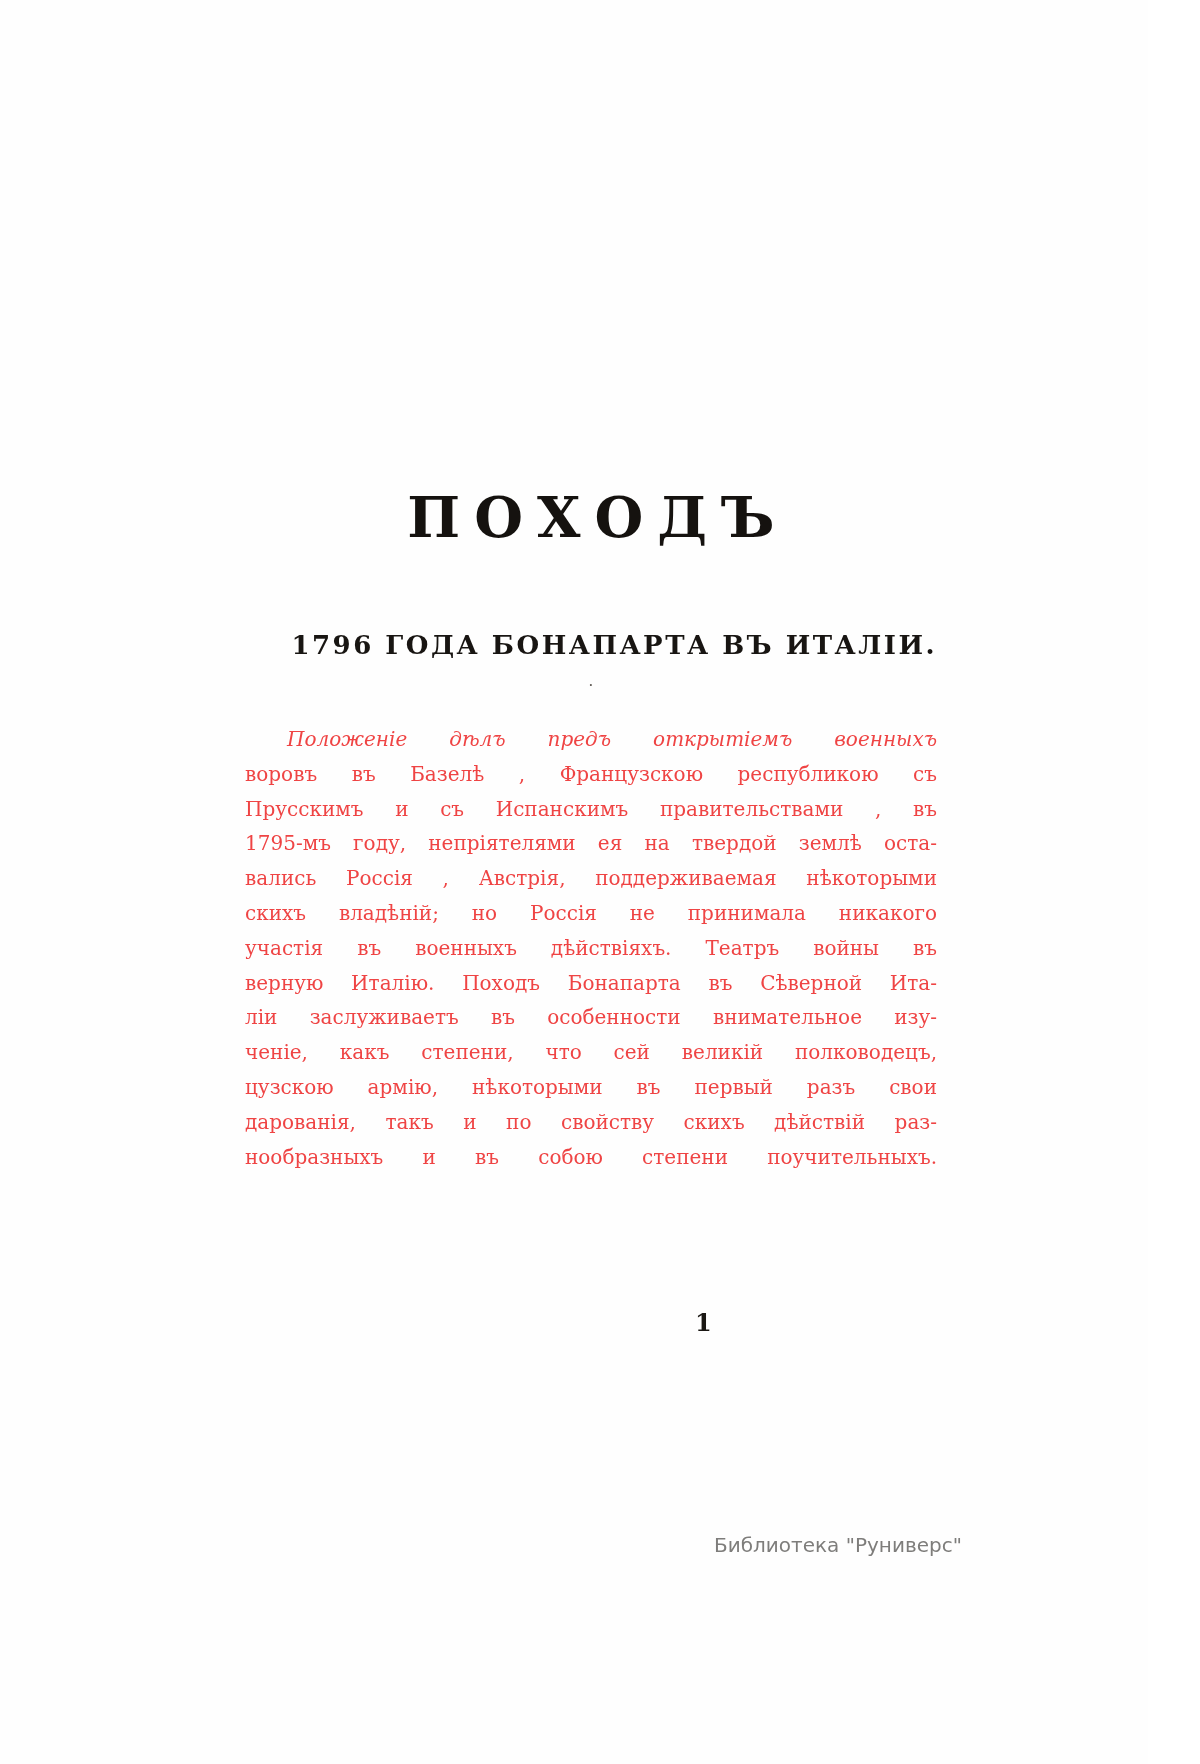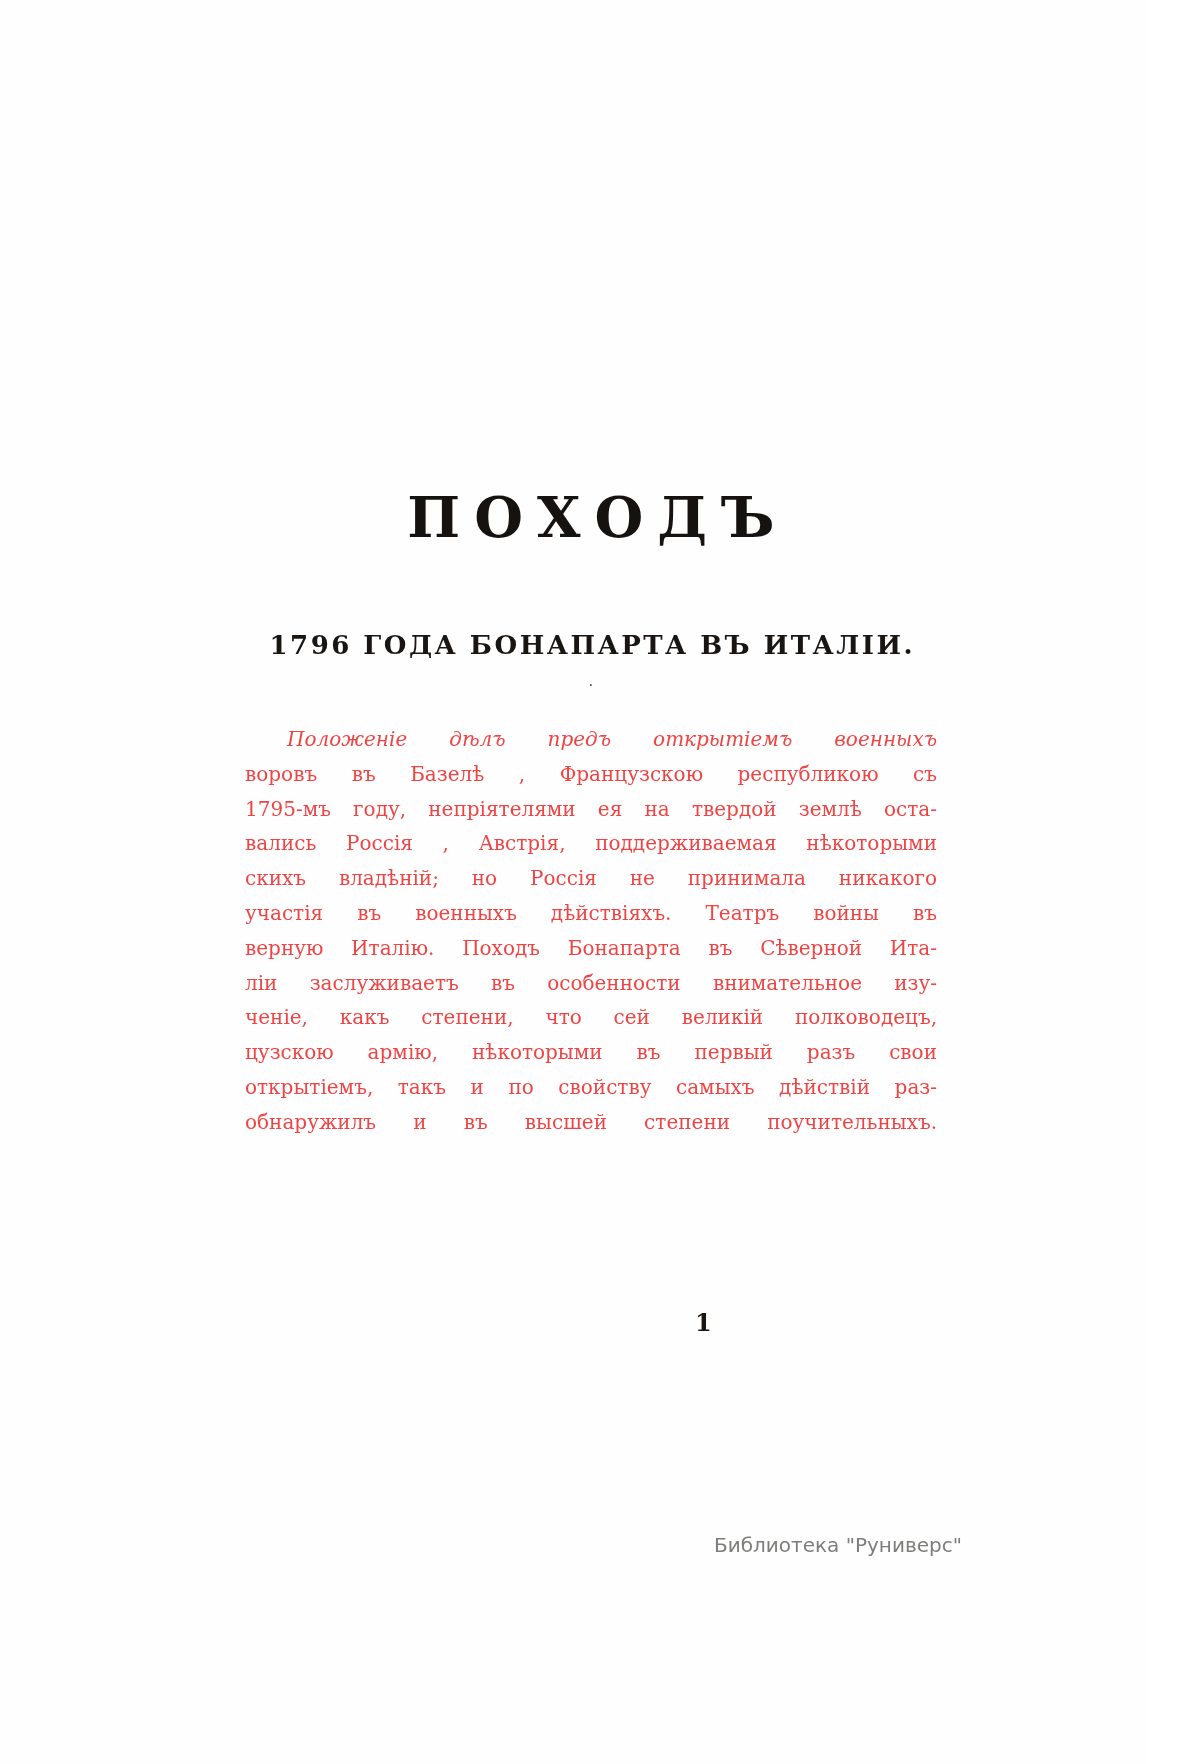--- a/index.html
+++ b/index.html
@@ -36,21 +36,21 @@
     letter-spacing: 14px;
     text-indent: 14px;
     color: #15120f;
   }
   .subtitle {
     position: absolute;
     top: 630px;
     left: 0;
     width: 100%;
     margin: 0;
-    text-align: center;
+    text-align: right;
     font-size: 26px;
     font-weight: bold;
     letter-spacing: 2.5px;
     text-indent: 2.5px;
     color: #181512;
   }
   .ornament {
     position: absolute;
     top: 676px;
     left: 0;
@@ -103,27 +103,28 @@
 <body>
 
 <div class="page">
   <div class="content">
     <h1 class="title">ПОХОДЪ</h1>
     <h2 class="subtitle">1796 ГОДА БОНАПАРТА ВЪ ИТАЛІИ.</h2>
     <div class="ornament">·</div>
     <div class="body-lines">
         <div class="line indent"><span class="em">Положеніе дѣлъ предъ открытіемъ военныхъ</span></div>
         <div class="line"><span>воровъ въ Базелѣ , Французскою республикою съ</span></div>
+        <div class="line"><span>Прусскимъ и съ Испанскимъ правительствами , въ</span></div>
         <div class="line"><span>1795-мъ году, непріятелями ея на твердой землѣ оста-</span></div>
         <div class="line"><span>вались Россія , Австрія, поддерживаемая нѣкоторыми</span></div>
         <div class="line"><span>скихъ владѣній; но Россія не принимала никакого</span></div>
         <div class="line"><span>участія въ военныхъ дѣйствіяхъ. Театръ войны въ</span></div>
         <div class="line"><span>верную Италію. Походъ Бонапарта въ Сѣверной Ита-</span></div>
         <div class="line"><span>ліи заслуживаетъ въ особенности внимательное изу-</span></div>
         <div class="line"><span>ченіе, какъ степени, что сей великій полководецъ,</span></div>
         <div class="line"><span>цузскою армію, нѣкоторыми въ первый разъ свои</span></div>
-        <div class="line"><span>открытіемъ, такъ и по свойству самыхъ дѣйствій раз-</span></div>
-        <div class="line"><span>обнаружилъ и въ высшей степени поучительныхъ.</span></div>
+        <div class="line"><span>дарованія, такъ и по свойству скихъ дѣйствій раз-</span></div>
+        <div class="line"><span>нообразныхъ и въ собою степени поучительныхъ.</span></div>
       </div>
     <div class="page-number">1</div>
   </div>
   <div class="watermark">Библиотека "Руниверс"</div>
 </div>
 
 </body></html>

